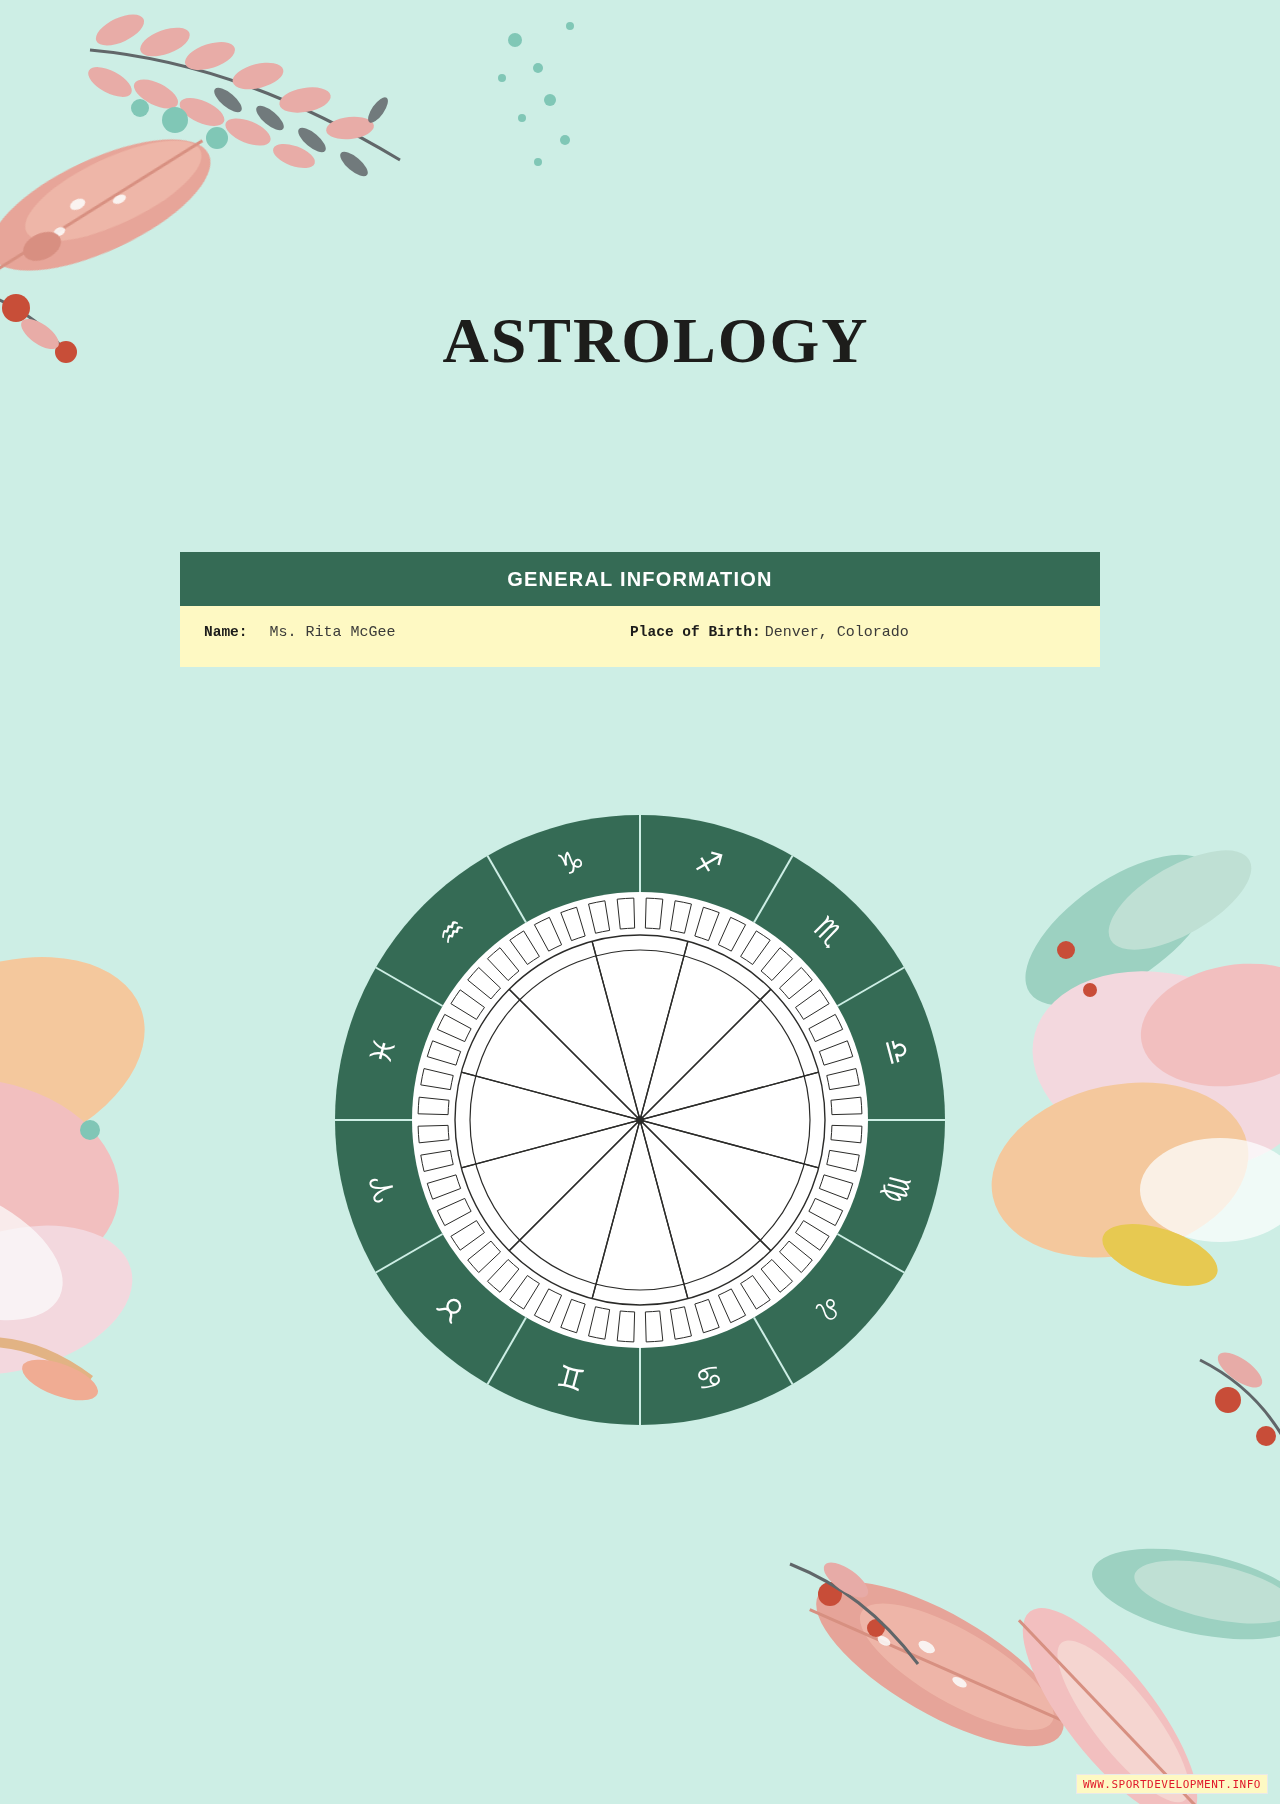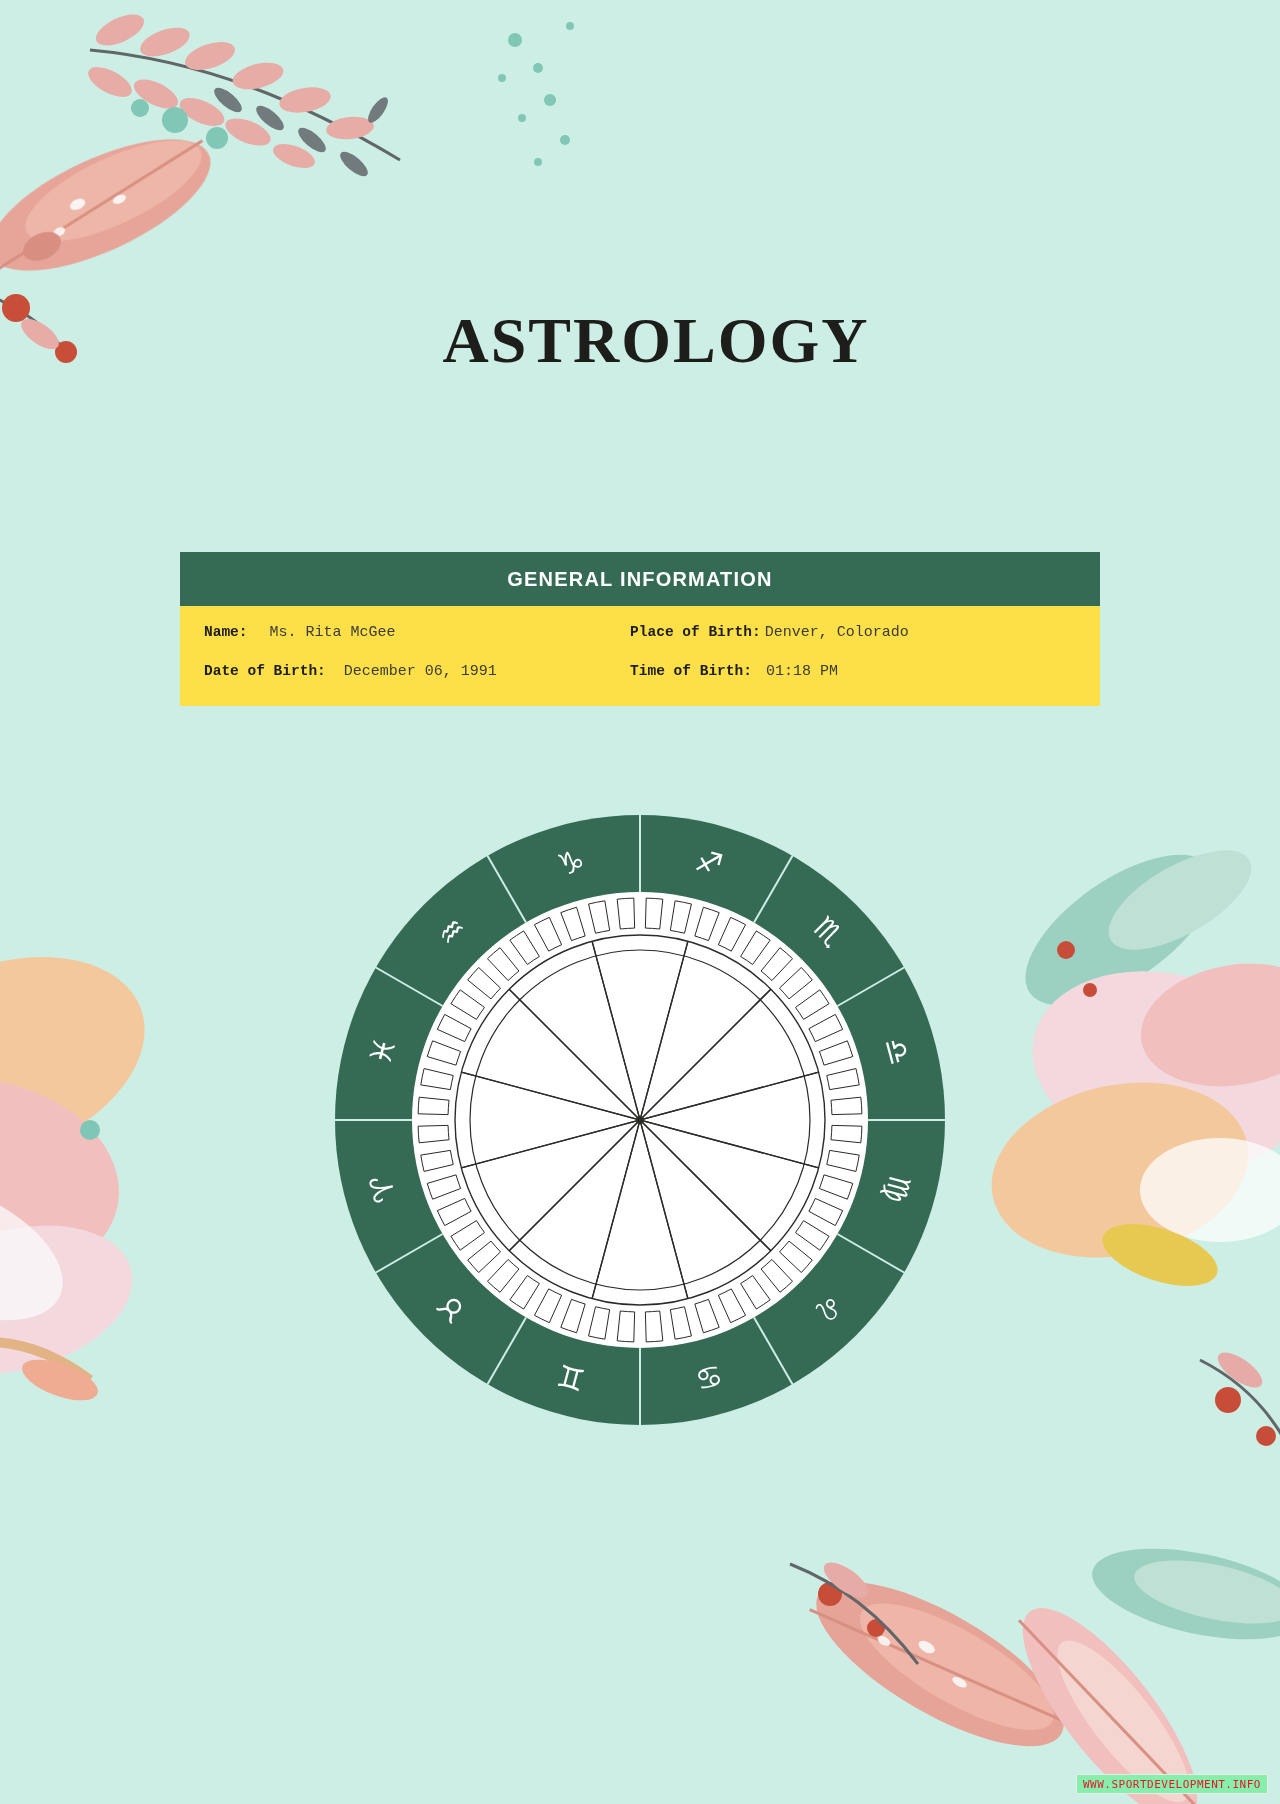--- a/index.html
+++ b/index.html
@@ -37,21 +37,21 @@
     margin-left: 16px;
   }
   .title .l2 { display: block; }
 
   
   .info-card {
     position: absolute;
     top: 552px;
     left: 180px;
     width: 920px;
-    background: #fde047;
+    background: #fef9c3;
     box-shadow: 0 0 0 0 transparent;
   }
   .info-header {
     background: #356b55;
     color: #ffffff;
     text-align: center;
     font-size: 20px;
     font-weight: bold;
     letter-spacing: 1.2px;
     padding: 16px 0 15px;
@@ -94,21 +94,21 @@
     width: 620px;
     height: 620px;
   }
   .wheel-wrap svg { display: block; }
 
   
   .watermark {
     position: absolute;
     right: 12px;
     bottom: 10px;
-    background: #86efac;
+    background: #fef9c3;
     padding: 3px 6px 2px 6px;
     font-family: "DejaVu Sans Mono", monospace;
     font-size: 11px;
     letter-spacing: 0.5px;
     color: #e0192b;
     border: 1px solid #e9e9e9;
   }
 </style>
 </head>
 <body>
@@ -250,30 +250,20 @@
   <div class="info-header">GENERAL INFORMATION</div>
   <div class="info-body">
     <div class="info-row">
       <div class="info-cell c1">
         <span class="info-label">Name:</span>
         <span class="info-value gap-a">Ms. Rita McGee</span>
       </div>
       <div class="info-cell c2">
         <span class="info-label">Place of Birth:</span>
         <span class="info-value gap-c">Denver, Colorado</span>
-      </div>
-    </div>
-    <div class="info-row">
-      <div class="info-cell c1">
-        <span class="info-label">Date of Birth:</span>
-        <span class="info-value gap-b">December 06, 1991</span>
-      </div>
-      <div class="info-cell c2">
-        <span class="info-label">Time of Birth:</span>
-        <span class="info-value gap-d">01:18 PM</span>
       </div>
     </div>
   </div>
 </div>
 
 <div class="wheel-wrap">
   <svg id="wheel-svg" width="620" height="620" viewBox="0 0 620 620" xmlns="http://www.w3.org/2000/svg">
 
     <circle cx="310" cy="310" r="305" fill="#356b55"></circle>
 

